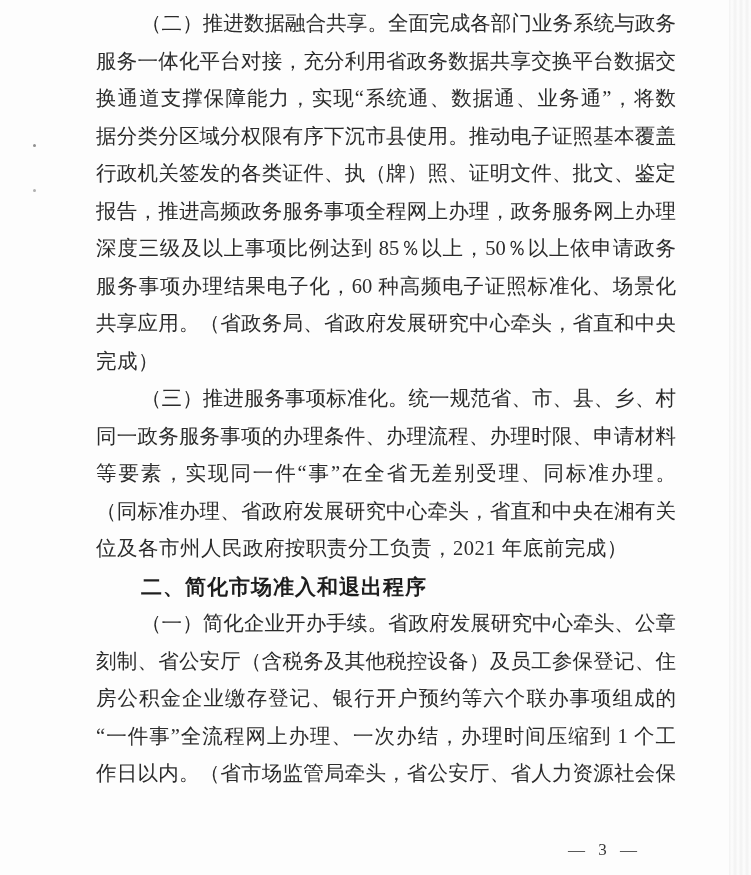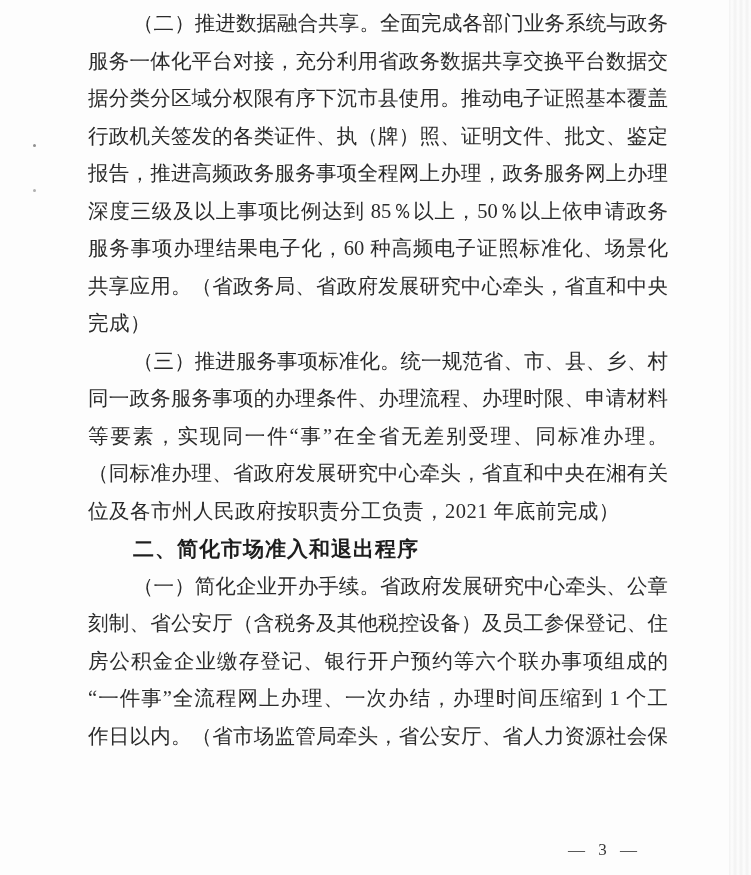--- a/index.html
+++ b/index.html
@@ -11,21 +11,21 @@
     position: relative;
     width: 751px;
     height: 875px;
     background: #fdfdfd;
     overflow: hidden;
     font-family: "Liberation Serif", "DejaVu Serif", serif;
     color: #2b2b2b;
   }
   .content {
     position: absolute;
-    left: 88px;
+    left: 96px;
     top: 5px;
     width: 580px;
   }
   .ln {
     height: 37.5px;
     line-height: 37.5px;
     font-size: 20.5px;
     letter-spacing: 0.5px;
     white-space: normal;
     overflow: hidden;
@@ -81,20 +81,21 @@
   }
 </style>
 </head>
 <body>
 
 <div class="page">
 
   <div class="content">
     <div class="ln just ind">（二）推进数据融合共享。全面完成各部门业务系统与政务</div>
     <div class="ln just">服务一体化平台对接，充分利用省政务数据共享交换平台数据交</div>
+    <div class="ln just">换通道支撑保障能力，实现“系统通、数据通、业务通”，将数</div>
     <div class="ln just">据分类分区域分权限有序下沉市县使用。推动电子证照基本覆盖</div>
     <div class="ln just">行政机关签发的各类证件、执（牌）照、证明文件、批文、鉴定</div>
     <div class="ln just">报告，推进高频政务服务事项全程网上办理，政务服务网上办理</div>
     <div class="ln just">深度三级及以上事项比例达到 85％以上，50％以上依申请政务</div>
     <div class="ln just">服务事项办理结果电子化，60 种高频电子证照标准化、场景化</div>
     <div class="ln just">共享应用。（省政务局、省政府发展研究中心牵头，省直和中央</div>
     <div class="ln">完成）</div>
     <div class="ln just ind">（三）推进服务事项标准化。统一规范省、市、县、乡、村</div>
     <div class="ln just">同一政务服务事项的办理条件、办理流程、办理时限、申请材料</div>
     <div class="ln just">等要素，实现同一件“事”在全省无差别受理、同标准办理。</div>

